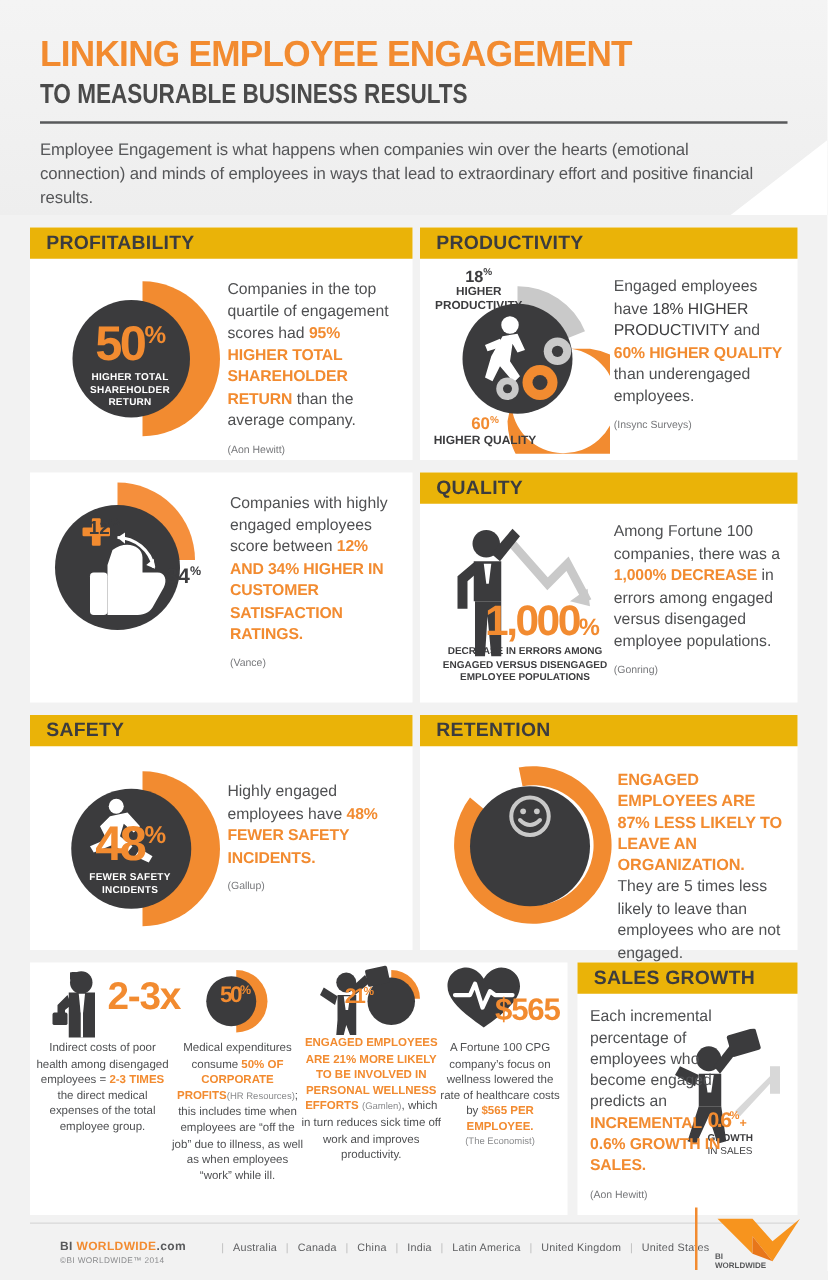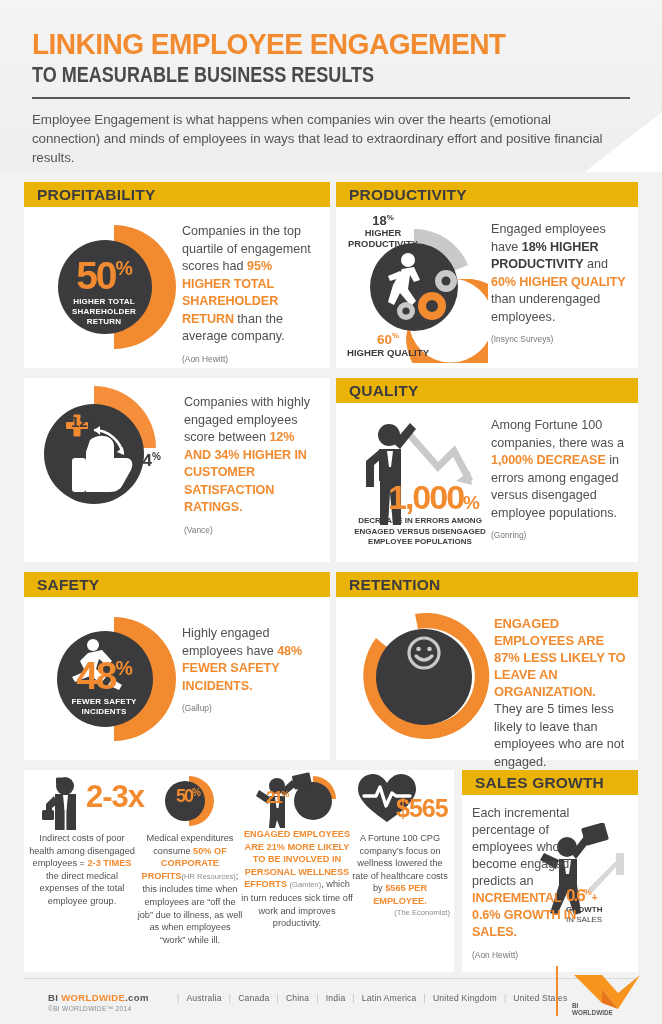--- a/index.html
+++ b/index.html
@@ -67,40 +67,40 @@
   #p-prod    { left:336px; top:182px; width:302px; height:186px; }
   #p-cust    { left:24px;  top:378px; width:306px; height:184px; }
   #p-qual    { left:336px; top:378px; width:302px; height:184px; }
   #p-safe    { left:24px;  top:572px; width:306px; height:188px; }
   #p-ret     { left:336px; top:572px; width:302px; height:188px; }
   #p-well    { left:24px;  top:770px; width:430px; height:202px; }
   #p-sales   { left:462px; top:770px; width:176px; height:202px; }
 
   
   .copy { font-size: 12.6px; line-height: 17.5px; color: #4f5052; }
-  .copy b { color: #3c3c3e; font-weight: 700; letter-spacing:-0.1px;}
+  .copy b { color: #3c3c3e; font-weight: 400; letter-spacing:-0.1px;}
   .copy .o { color: #F28B30; font-weight: 800; letter-spacing:-0.1px;}
   .src { font-size: 8.4px; color: #77787b; margin-top: 5px; }
 
   .cond { font-family:"Liberation Sans Narrow","Liberation Sans",sans-serif; }
   .big {
     font-weight: 800; color:#F28B30; line-height: 0.86;
     letter-spacing:-2px;
   }
   .pct { font-size: 0.5em; vertical-align: super; letter-spacing:-1px;}
   .cap {
     font-size: 8px; font-weight: 800; line-height: 10px;
     color: #ffffff; letter-spacing: 0.2px; margin-top: 4px;
   }
 
   
   .wcol { position: absolute; top: 30px; text-align: center; }
   .wtext { font-size: 9.2px; line-height: 12.6px; color: #4f5052; }
   .wtext .o { color:#F28B30; font-weight:800; }
-  .wsrc { font-size: 7.6px; color:#8a8b8d;text-align:right; }
+  .wsrc { font-size: 7.6px; color:#8a8b8d; }
 
   
   .footer {
     position: absolute; left:0; top: 978px; width: 662px; height: 46px;
     background: #f2f2f2;
   }
   .f-rule { position:absolute; left:24px; top:0px; width:614px; height:1px; background:#d8d8d8;}
   .f-brand { position:absolute; left:48px; top:14px; font-size:9.6px; font-weight:700; color:#58595b; letter-spacing:0.3px;}
   .f-brand .ow { color:#F28B30; }
   .f-copy { position:absolute; left:48px; top:27px; font-size:6.6px; color:#8a8b8d; letter-spacing:0.3px;}
@@ -358,21 +358,21 @@
           <path d="M19 24 L34 24 L34 44 L19 44 Z"></path>
           <path d="M19 25 L8 18 L5 24 L17 32 Z"></path>
           <path d="M33 24 L45 14 L41 8 L29 19 Z"></path>
           <path d="M19 44 L18 56 L24 56 L26 48 L29 56 L34 56 L34 44 Z"></path>
           <rect x="42" y="2" width="18" height="14" rx="1.5" transform="rotate(-12 51 9)"></rect>
         </g>
         <g fill="#ffffff">
             <path d="M24 25 L29 25 L27.5 36 L25.5 36 Z"></path>
           </g>
       </svg>
-      <div style="position:absolute;left:242px;top:18px;width:42px;">
+      <div style="position:absolute;left:242px;top:18px;width:42px;text-align:center">
         <span class="big" style="font-size:17px">21</span><span class="pct" style="font-size:9.5px;color:#F28B30;font-weight:800">%</span>
       </div>
 
       <div class="wcol" style="left:326px;width:100px;top:62px">
         <div class="wtext cond">
           <span>A Fortune 100 CPG company’s focus on wellness lowered the rate of healthcare costs by </span><span class="o">$565 PER EMPLOYEE.</span>
         </div>
         <div class="wsrc cond">(The Economist)</div>
       </div>
       <svg width="64" height="54" style="position:absolute;left:332px;top:2px">

